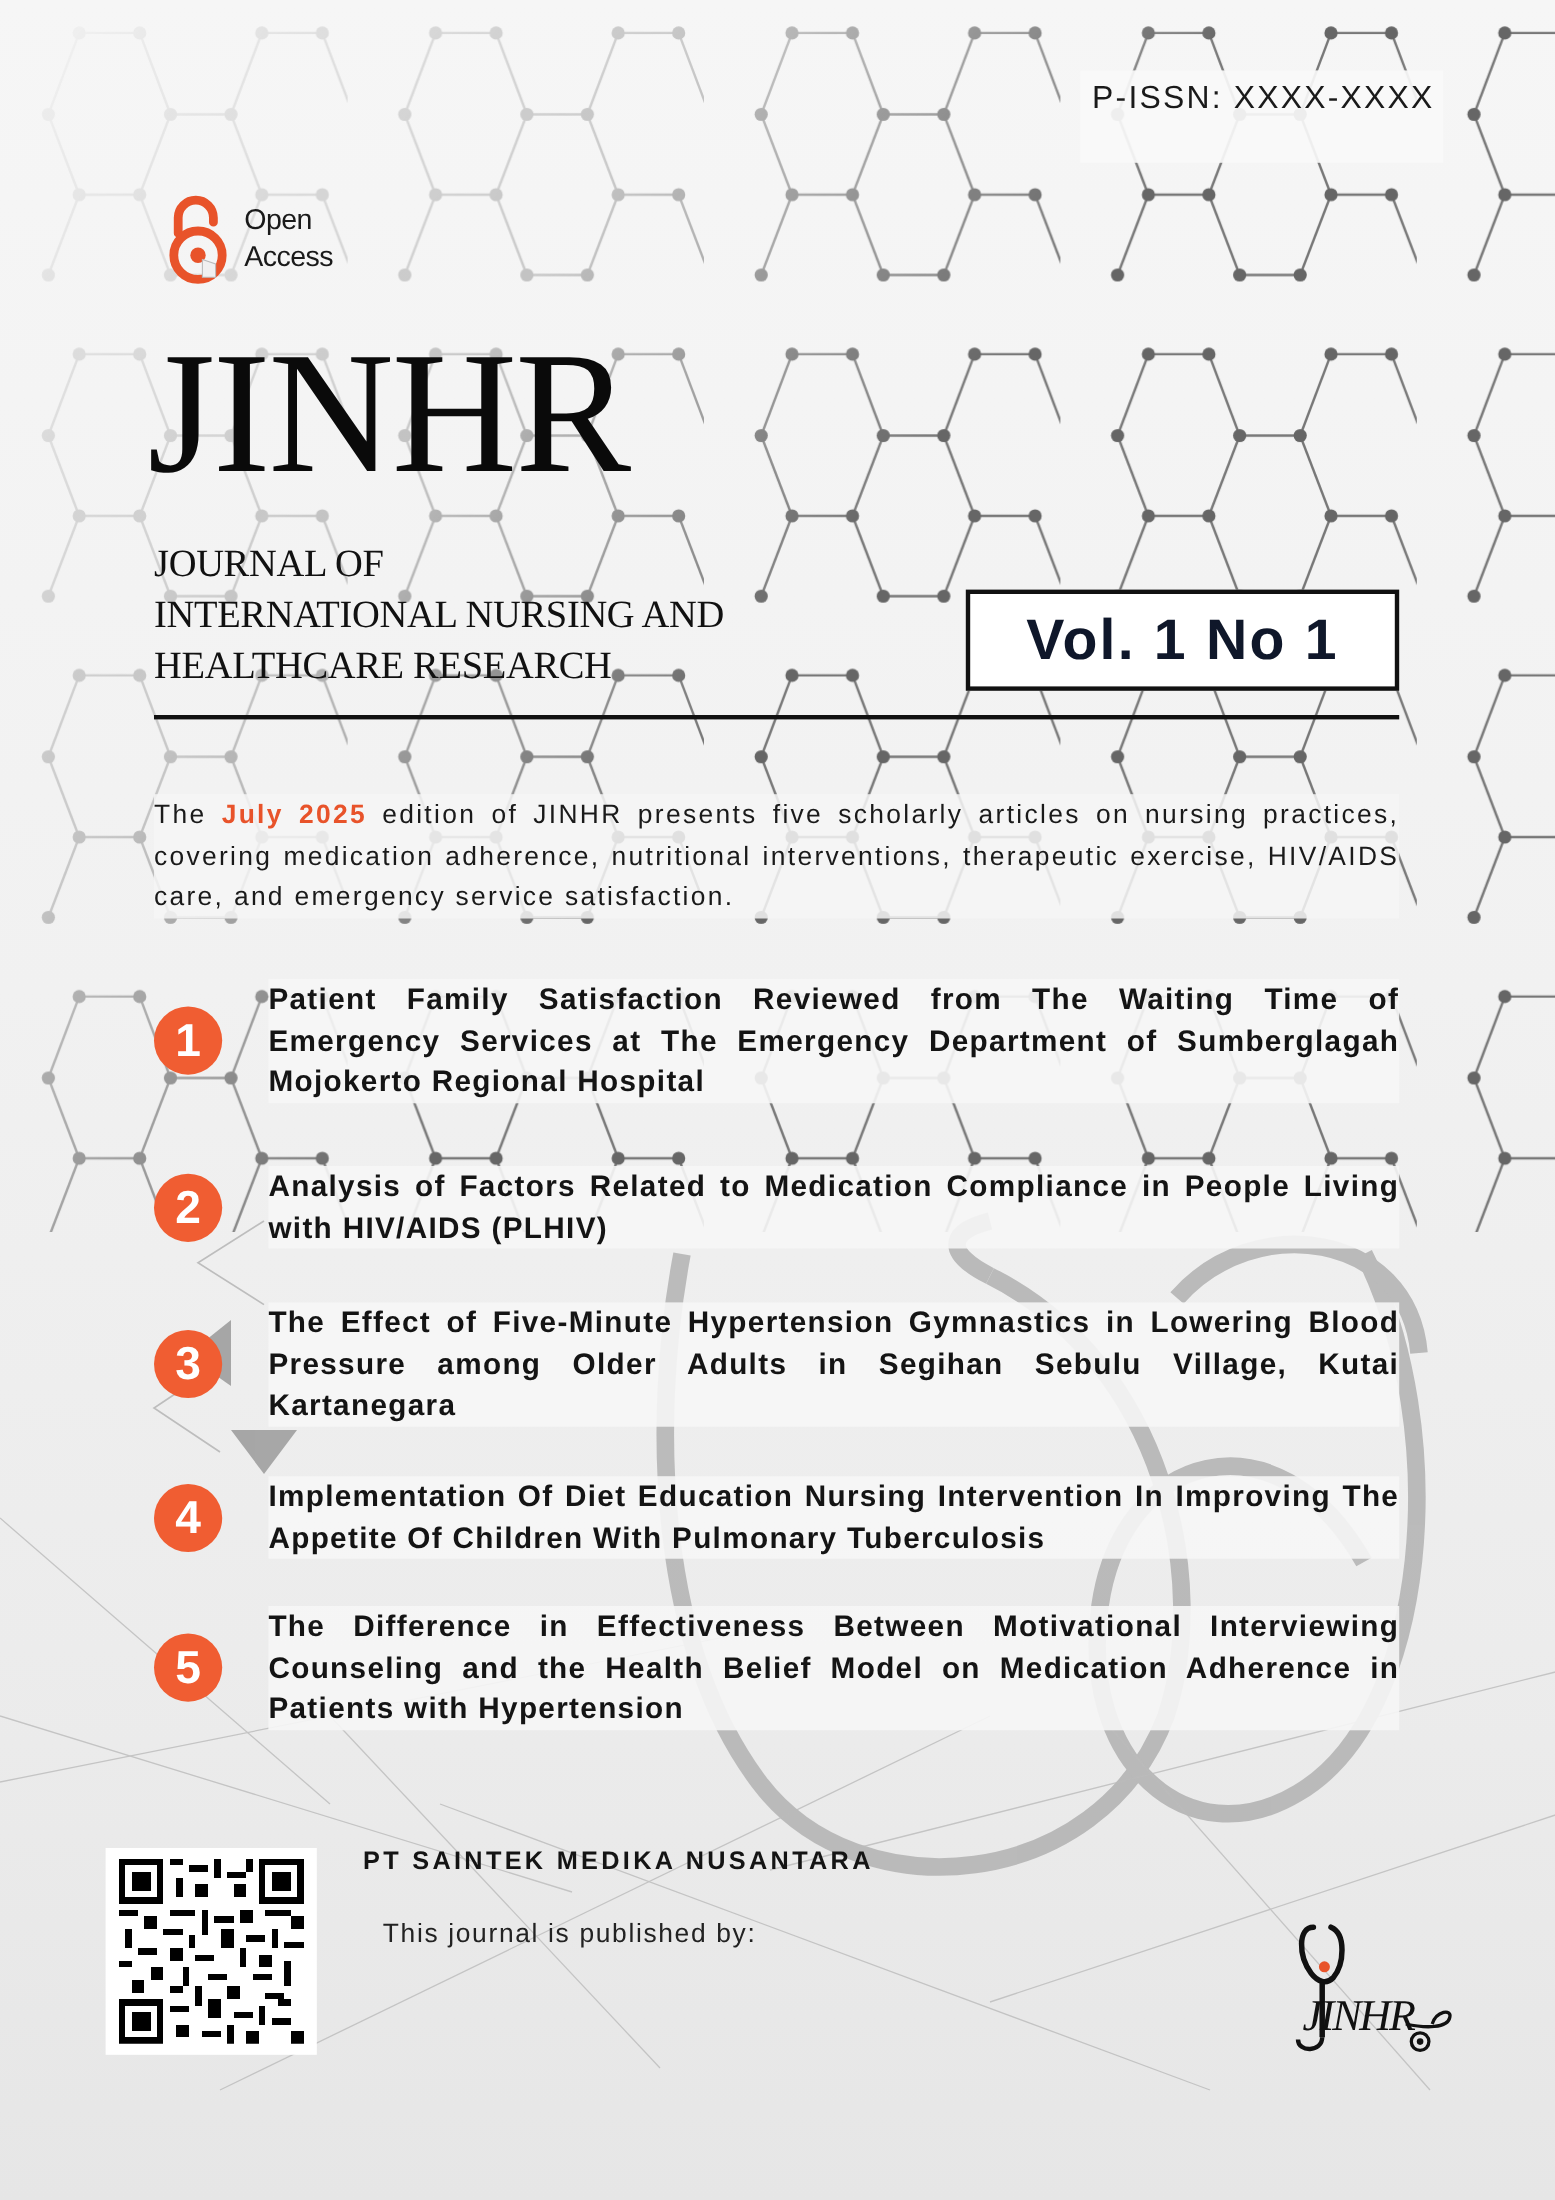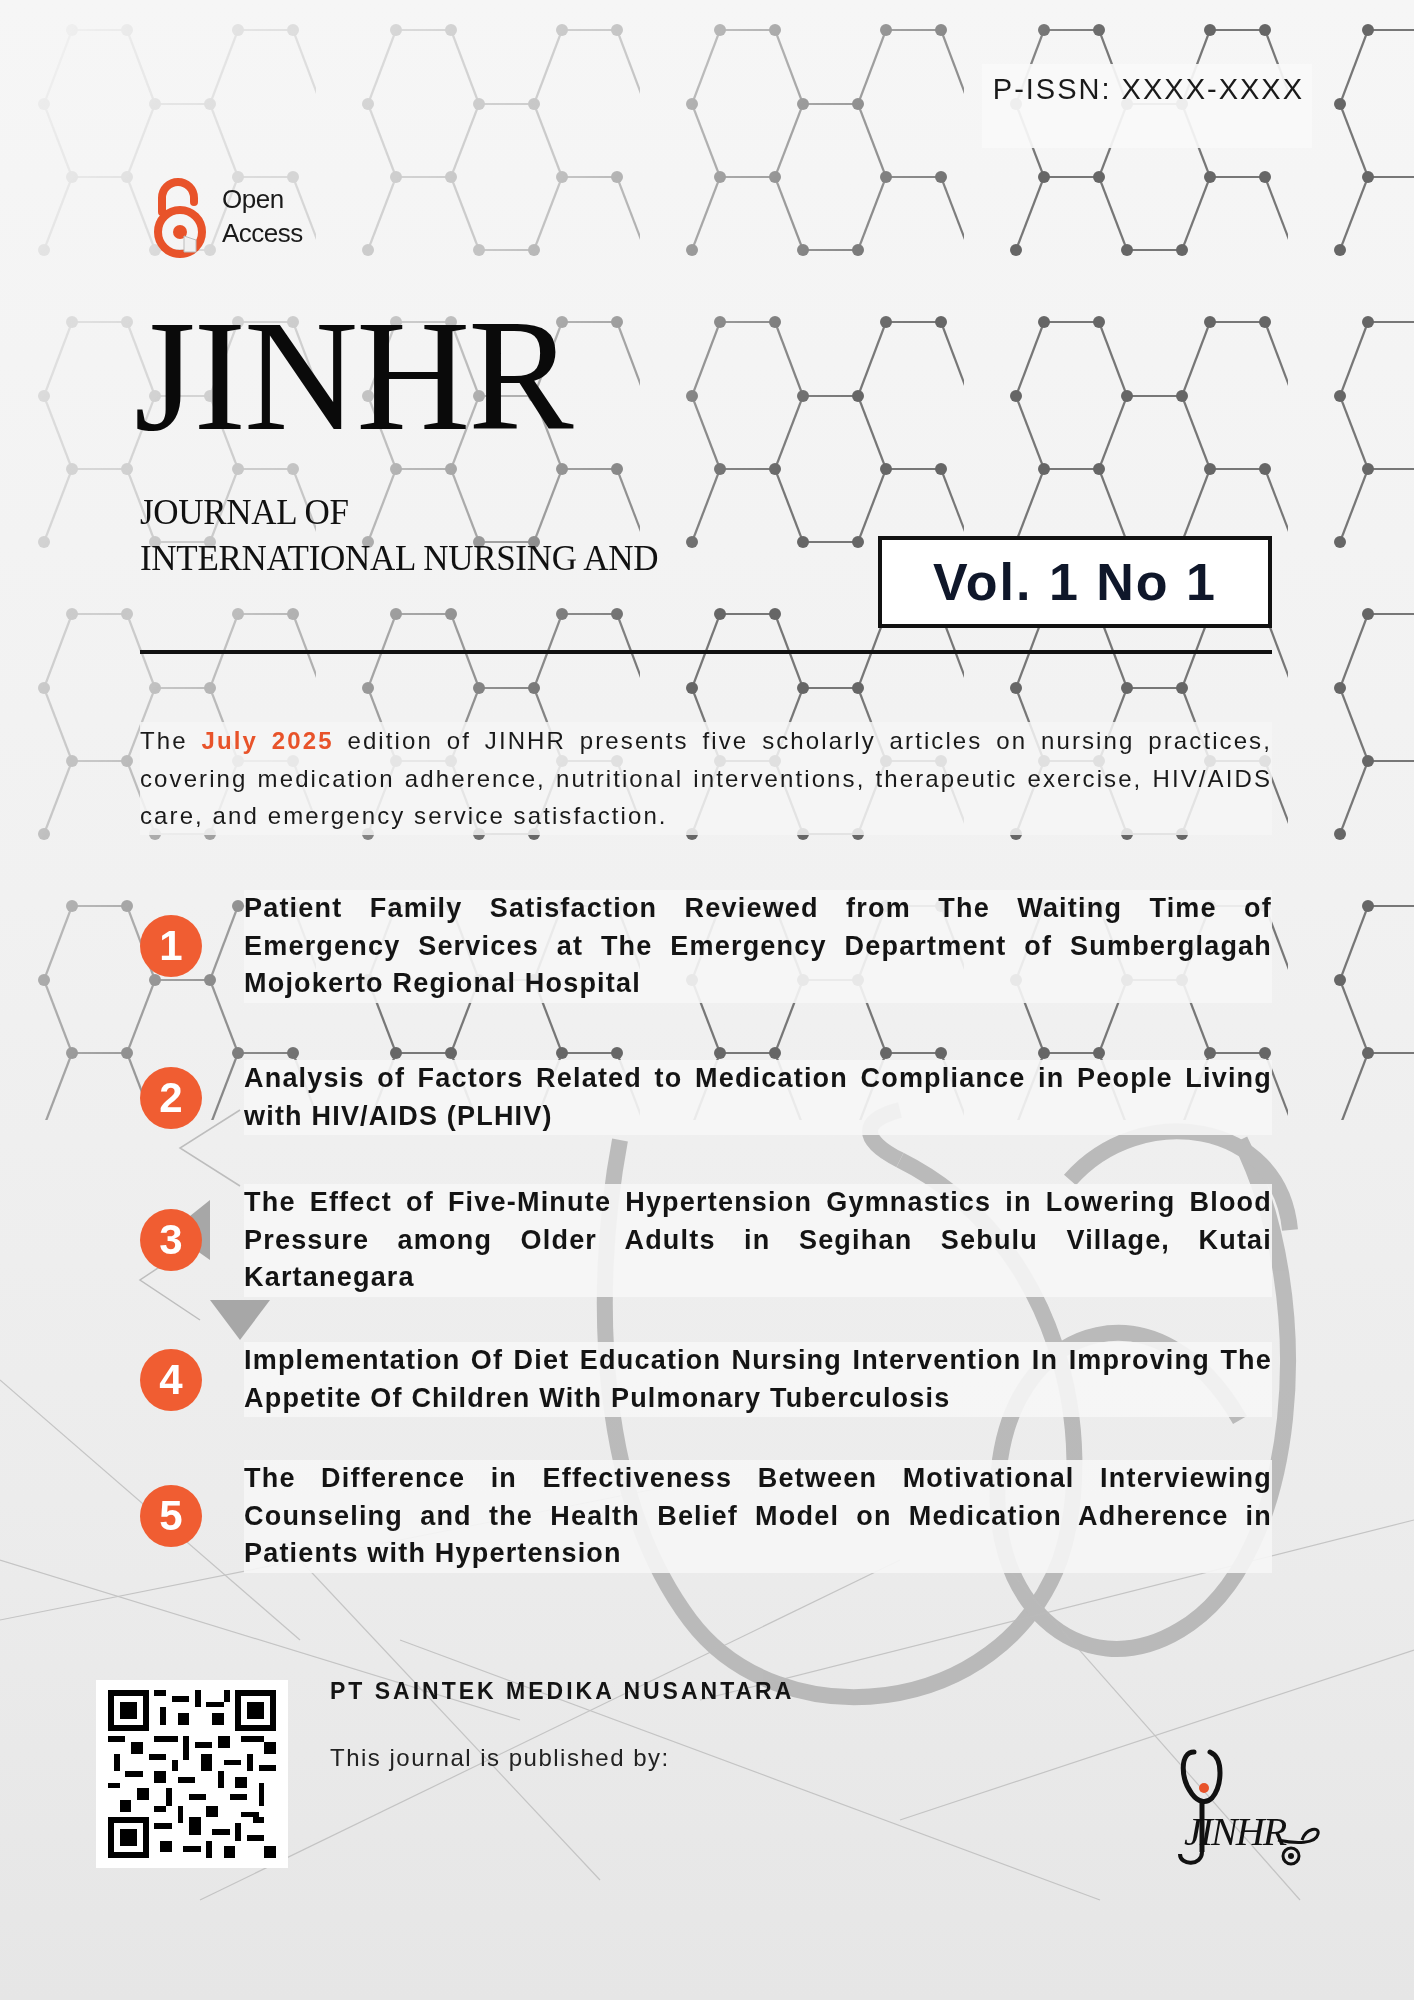--- a/index.html
+++ b/index.html
@@ -65,21 +65,21 @@
     font-family: "Liberation Sans", sans-serif; font-weight: bold;
     font-size: 27px; line-height: 37.5px; color: #141414;
     text-align: justify; text-align-last: left; letter-spacing: 1.2px;
     background: rgba(246,246,246,0.9);
   }
   .qr {
     position: absolute; left: 96px; top: 1680px; width: 192px; height: 188px;
     background: #fff; padding: 10px;
   }
   .pub-line1 {
-    position: absolute; left: 330px; top: 1744px;
+    position: absolute; left: 348px; top: 1744px;
     font-family: "Liberation Sans", sans-serif; font-size: 24px; color: #222;
     letter-spacing: 1.5px;
   }
   .pub-line2 {
     position: absolute; left: 330px; top: 1678px;
     font-family: "Liberation Sans", sans-serif; font-size: 23px; font-weight: bold;
     color: #141414; letter-spacing: 3px;
   }
   .jinhr-logo { position: absolute; left: 1166px; top: 1748px; width: 160px; height: 120px; }
   .jinhr-logo-text {
@@ -184,20 +184,21 @@
 <div class="oa-text">
   <div>Open</div>
   <div>Access</div>
 </div>
 
 <div class="brand-title">JINHR</div>
 
 <div class="brand-sub">
   <div>JOURNAL OF</div>
   <div>INTERNATIONAL NURSING AND</div>
+  <div>HEALTHCARE RESEARCH</div>
 </div>
 
 <div class="vol-box">Vol. 1 No 1</div>
 
 <div class="rule"></div>
 
 <p class="intro"><span>The </span><span class="hl">July 2025</span><span> edition of JINHR presents five scholarly articles on nursing practices, covering medication adherence, nutritional interventions, therapeutic exercise, HIV/AIDS care, and emergency service satisfaction.</span></p>
 
 <div class="article" style="top:890px;">
   <div class="num">1</div>

